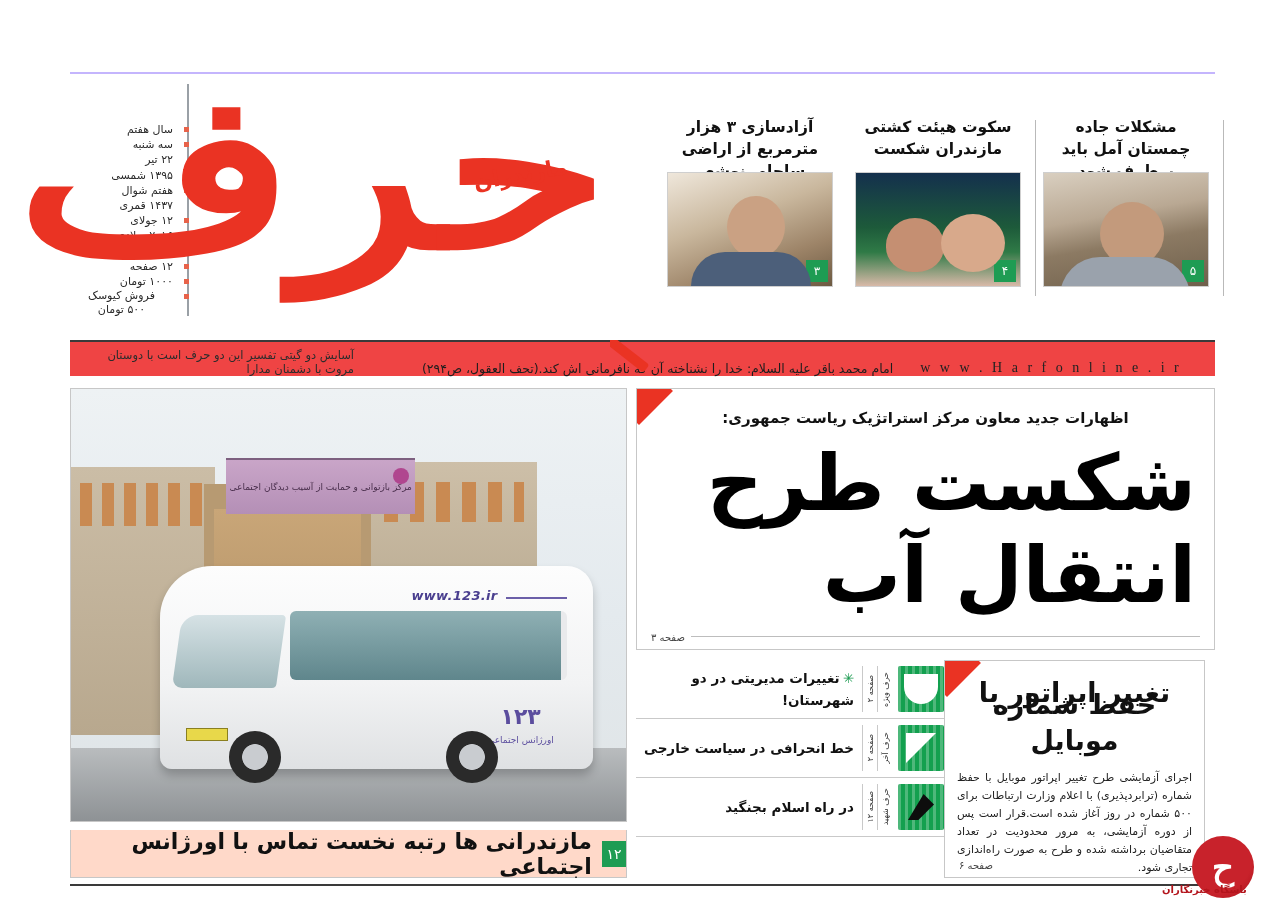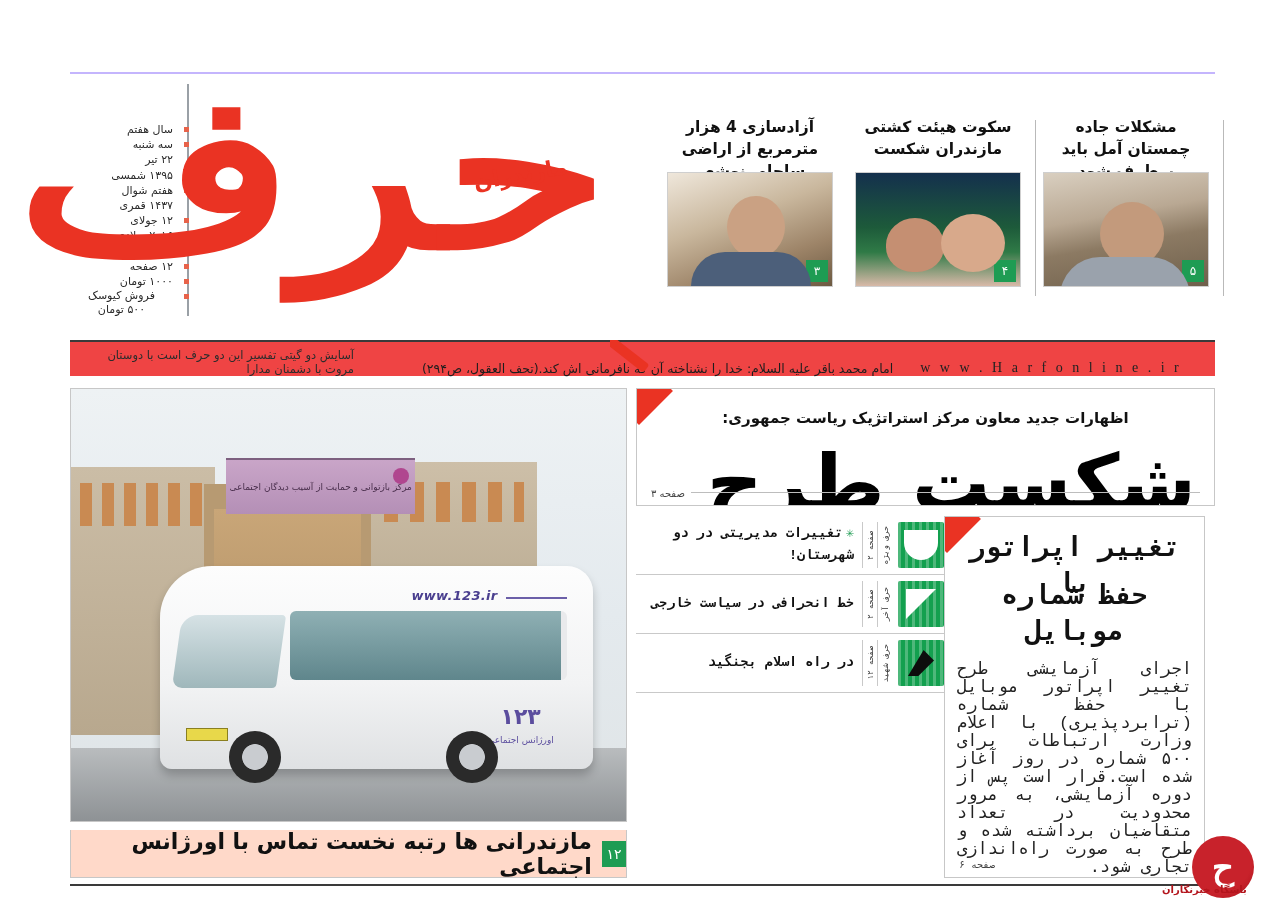--- a/index.html
+++ b/index.html
@@ -238,21 +238,21 @@
   .kicker { font-size: 15px; font-weight:700; color:#111; text-align:center; margin-bottom: 10px; }
   .lead-h1 {
     font-size: 78px; font-weight: 700; color:#000; text-align:right;
     line-height: 92px; letter-spacing: -2px;
   }
   .pageref { font-size: 10px; color:#444; position:absolute; left:14px; bottom:6px; }
   .pageref-line {
     position:absolute; left:54px; right:14px; bottom: 12px; height:1px; background:#bdbdbd;
   }
 
-  .lower-row { display:flex; flex-direction: row-reverse; margin-top: 10px; flex:1;font-family:Liberation Mono, monospace; }
+  .lower-row { display:flex; flex-direction: row-reverse; margin-top: 10px; flex:1; }
 
   
   .briefs { width: 308px; margin-right: 0; }
   .brief {
     display:flex; flex-direction: row-reverse; align-items: stretch;
     border-bottom: 1px solid #c9c9c9; padding: 6px 0; min-height: 56px;
   }
   .brief-texts { flex: 1; display:flex; flex-direction:column; justify-content:center;
     padding-right: 8px; }
   .brief-line {
@@ -290,21 +290,21 @@
   
   .artbox {
     flex: 1; margin-right: 10px; border: 1px solid #c7c7c7; position:relative;
     padding: 14px 12px 0;
   }
   .art-h2 {
     font-size: 27px; font-weight:700; color:#111; line-height:36px; text-align:center;
     letter-spacing:-1px; margin-bottom: 10px;
   }
   .art-body {
-    font-size: 17px; color:#222; line-height: 18px; text-align: justify;
+    font-size: 11px; color:#222; line-height: 18px; text-align: justify;
   }
 
   .footer-rule {
     position:absolute; left:70px; top: 884px; width: 1145px; height: 2px; background:#3a3a3a;
   }
   
   .yjc { position:absolute; left: 1192px; top: 836px; width: 62px; height: 62px; }
   .yjc .disc {
     position:absolute; inset:0; border-radius:50%;
     background: radial-gradient(circle at 40% 36%, #c8222b 0 64%, #a8111a 100%);
@@ -342,21 +342,21 @@
     </div>
 
     <div class="logo-area">
       <div class="logo-harf">حرف</div>
       <div class="logo-maz">مازندران</div>
       <div class="logo-rooz">روزنامه</div>
     </div>
 
     <div class="teasers">
       <div class="teaser">
-        <div class="teaser-title">آزادسازی 4 هزار مترمربع از اراضی ساحلی نوشهر</div>
+        <div class="teaser-title">آزادسازی ۳ هزار مترمربع از اراضی ساحلی نوشهر</div>
         <div class="teaser-photo ph-c">
           <div class="ph-badge">۳</div>
         </div>
       </div>
       <div class="teaser">
         <div class="teaser-title">سکوت هیئت کشتی مازندران شکست</div>
         <div class="teaser-photo ph-b">
           <div class="ph-badge">۴</div>
         </div>
       </div>

